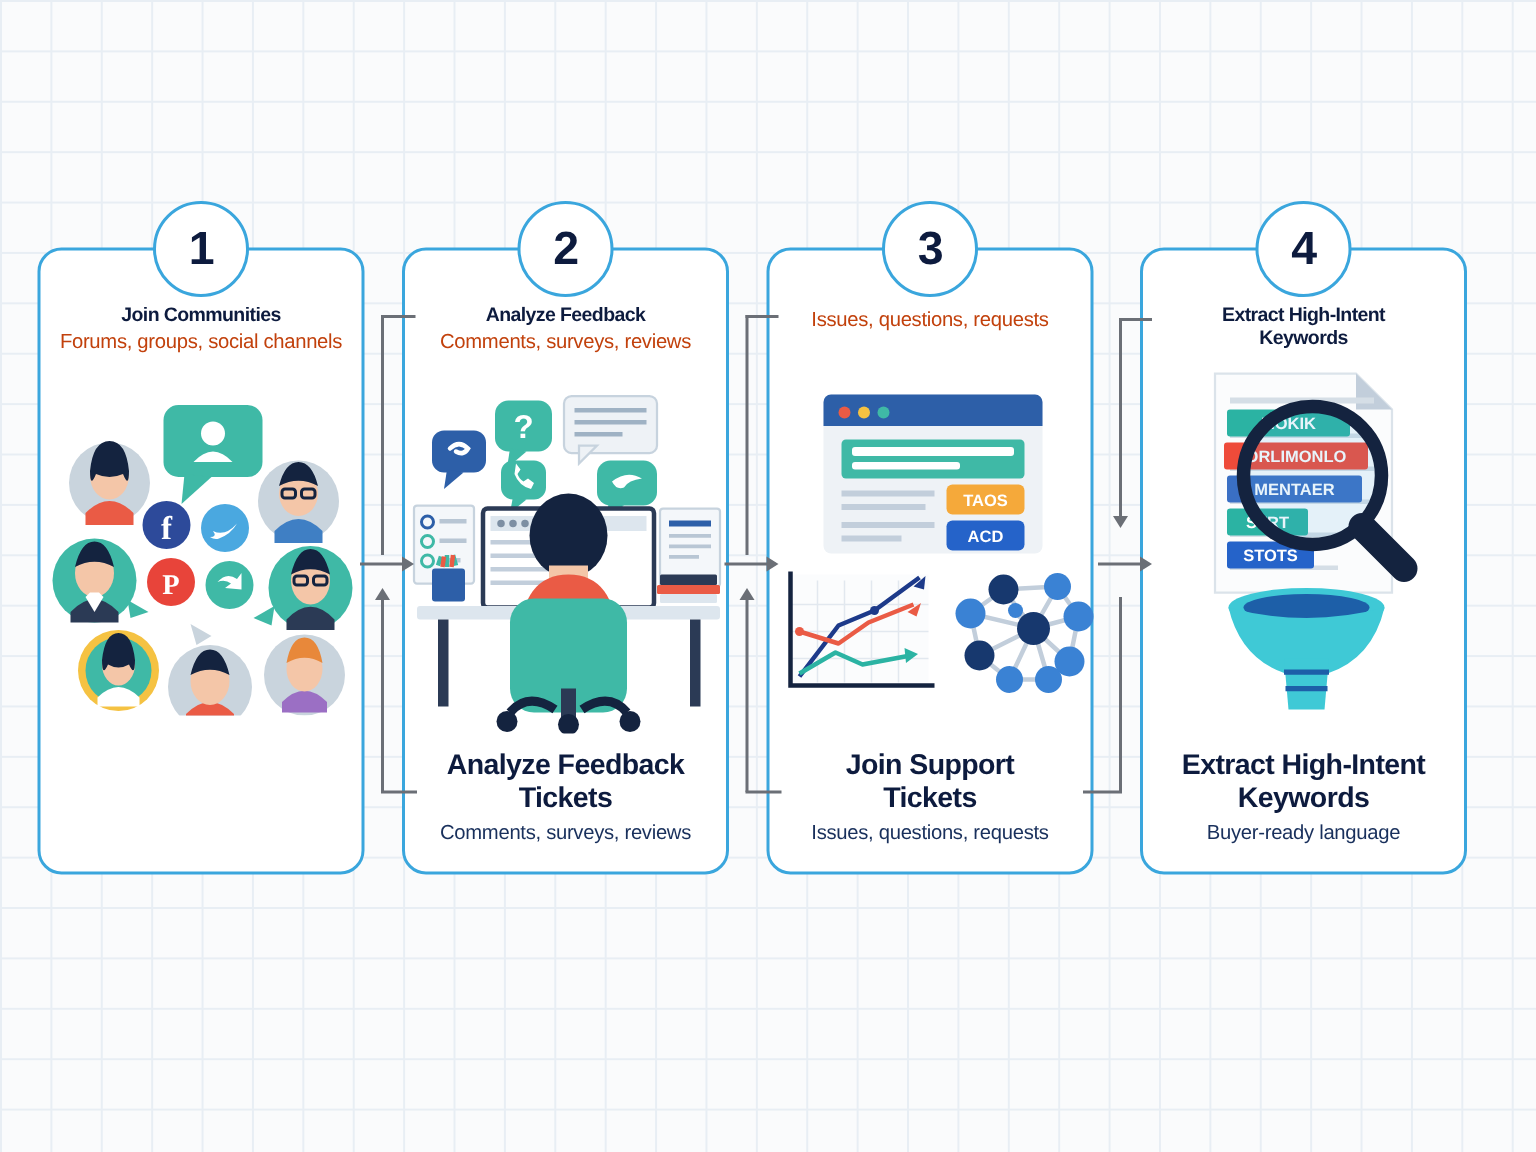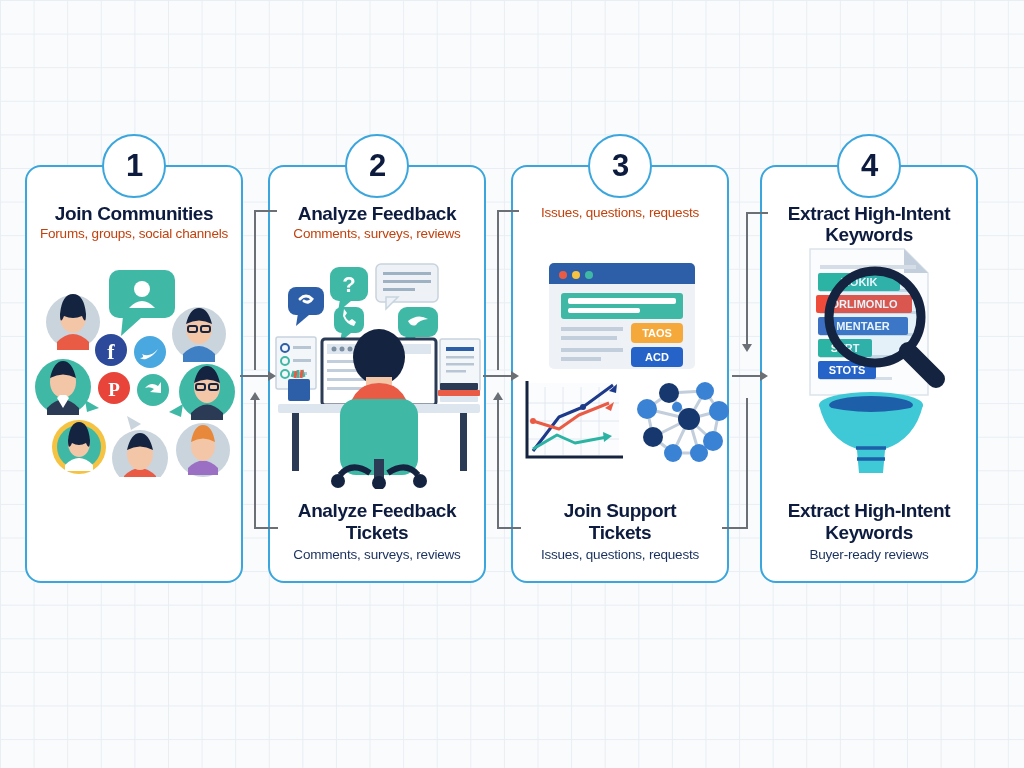--- a/index.html
+++ b/index.html
@@ -34,21 +34,21 @@
     width:60px;height:60px;border-radius:50%;
     background:#ffffff;border:2px solid #3aa6dd;
     display:flex;align-items:center;justify-content:center;
     font-size:31px;font-weight:bold;color:#0d1b3e;
     letter-spacing:-1px;
     z-index:5;
   }
 
   .head{position:absolute;top:36px;left:6px;right:6px;text-align:center;}
   .head .t{
-    font-size:19px;font-weight:bold;color:#0d1b3e;
+    font-size:13px;font-weight:bold;color:#0d1b3e;
     line-height:1.12;letter-spacing:-0.4px;
   }
   .head .s{
     font-size:13.5px;color:#c2410c;margin-top:2px;line-height:1.2;
     letter-spacing:-0.2px;
   }
   .foot{position:absolute;bottom:18px;left:6px;right:6px;text-align:center;}
   .foot .t{
     font-size:19px;font-weight:bold;color:#0d1b3e;line-height:1.15;
     letter-spacing:-0.4px;
@@ -413,21 +413,21 @@
           <path d="M57 162 q8 34 38 44 l28 0 q30 -10 38 -44 q-52 14 -104 0z" fill="#3fc9d6"></path>
           <path d="M94 196 l30 0 l-3 34 l-24 0 z" fill="#3fc9d6"></path>
           <path d="M94 205 h30 M95 216 h28" stroke="#1d5fa8" stroke-width="3.5" fill="none"></path>
         </g>
       </svg>
     </div>
 
     <div class="foot">
       <div class="t" style="white-space:pre-line;">Extract High-Intent
 Keywords</div>
-      <div class="s">Buyer-ready reviews</div>
+      <div class="s">Buyer-ready language</div>
     </div>
   </div>
 
   <div class="conn">
     <div class="ln" style="left:254px;top:210px;width:23px;height:2px;"></div>
     <div class="ln" style="left:254px;top:210px;width:2px;height:160px;"></div>
     <div class="ln" style="left:240px;top:375px;width:32px;height:2px;"></div>
     <div class="arrow-r" style="left:268px;top:371px;"></div>
     <div class="ln" style="left:254px;top:398px;width:2px;height:130px;"></div>
     <div class="arrow-u" style="left:250px;top:392px;"></div>

